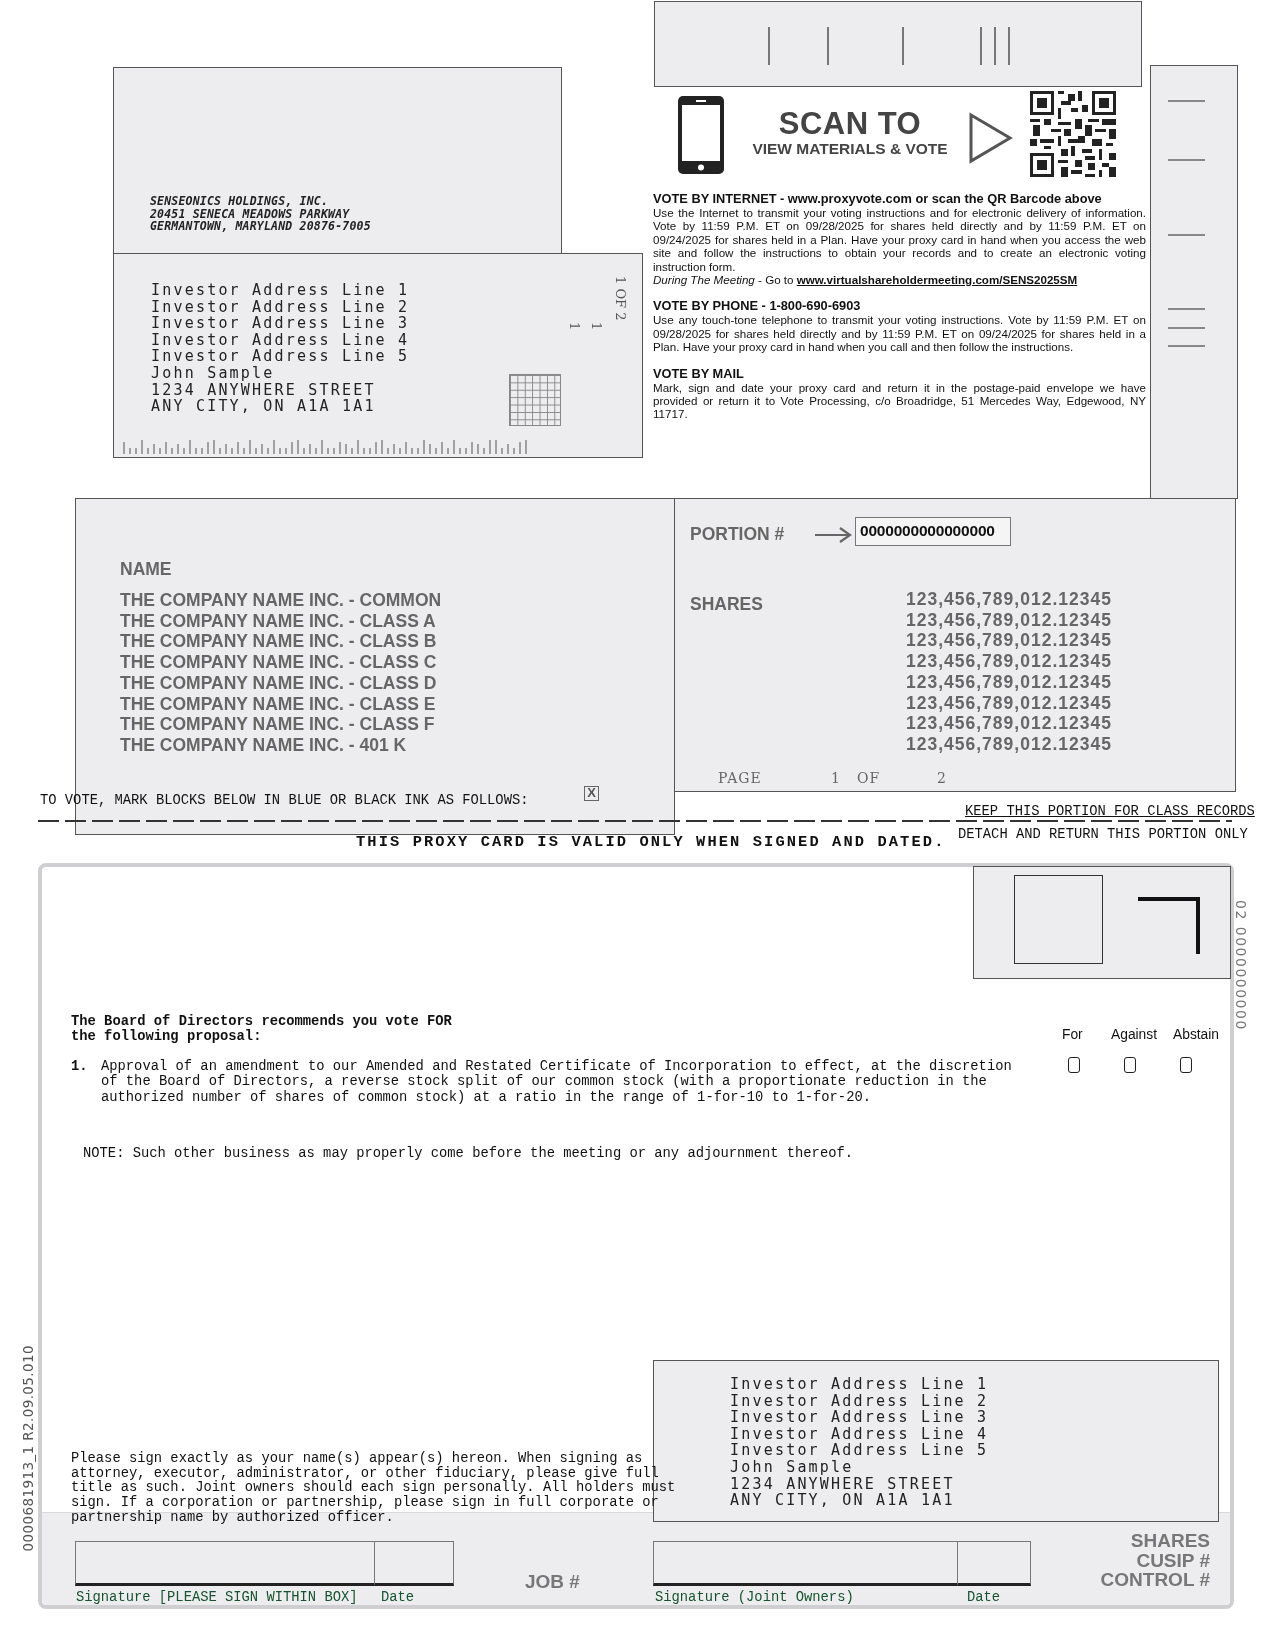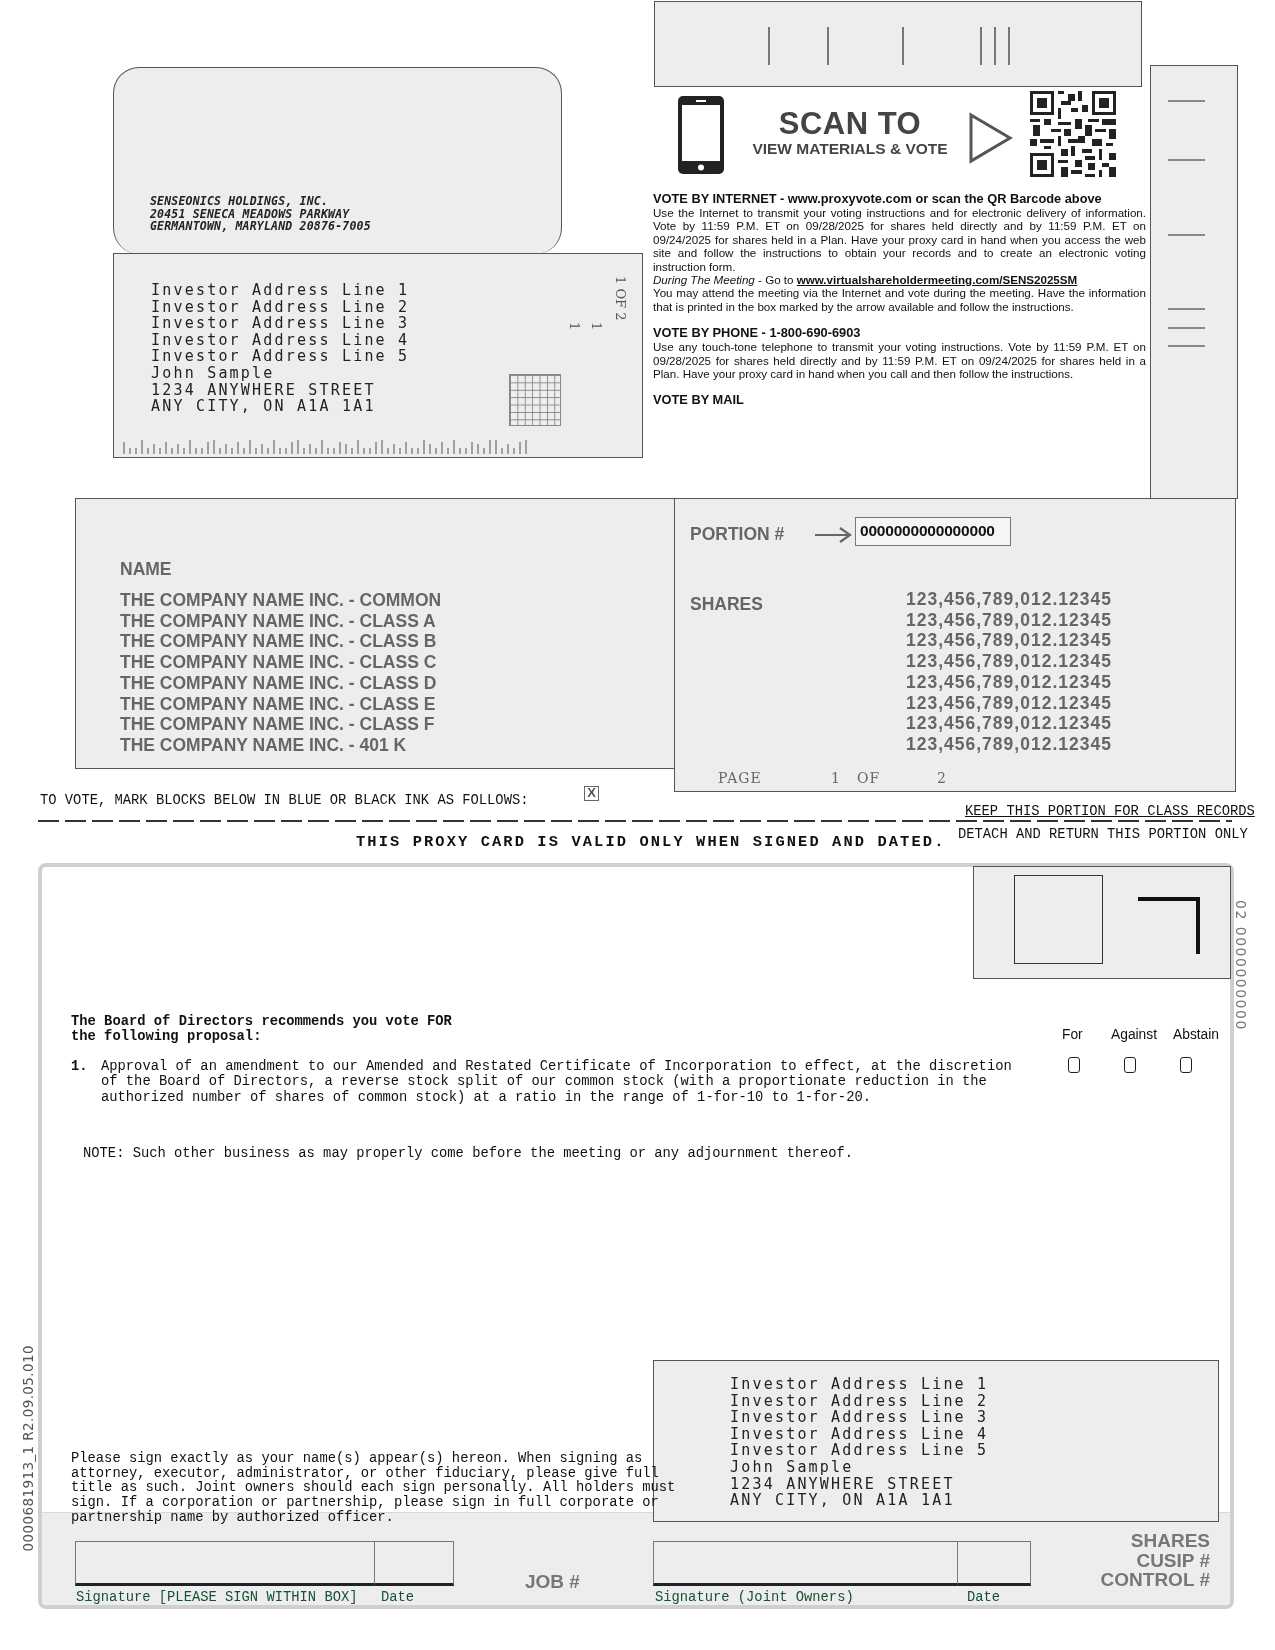--- a/index.html
+++ b/index.html
@@ -8,21 +8,21 @@
   .abs { position: absolute; }
   .panel { background: #ededef; border: 1.5px solid #555; }
   .mono { font-family: "DejaVu Sans Mono", "Liberation Mono", monospace; }
   .narrow-mono { font-family: "Liberation Mono", monospace; }
 
   
   #barcode-strip { left: 654px; top: 1px; width: 488px; height: 86px; background: #ededef; border: 1.5px solid #555; }
   #barcode-strip .bar { position: absolute; top: 25px; width: 1.5px; height: 38px; background: #777; }
 
   
-  #sender-box { left: 113px; top: 67px; width: 449px; height: 187px; border-bottom: none; border-radius: 26px; }
+  #sender-box { left: 113px; top: 67px; width: 449px; height: 187px; border-bottom: none; }
   #sender-box .lines { position: absolute; left: 36px; top: 127px; font-size: 11.5px; font-style: italic; line-height: 12.6px; font-weight: bold; color: #222; letter-spacing: 0.2px; }
 
   #address-box { left: 113px; top: 253px; width: 449px; height: 205px; }
   #address-box .lines { position: absolute; left: 37px; top: 28px; font-size: 15px; line-height: 16.6px; letter-spacing: 2.2px; color: #222; }
   #grid-mark { position: absolute; right: 0; top: 120px; width: 52px; height: 52px;
     background-image: linear-gradient(#888 1px, transparent 1px), linear-gradient(90deg, #888 1px, transparent 1px);
     background-size: 7.4px 7.4px; border: 1px solid #888; }
   #ruler { position: absolute; left: 6px; right: 16px; bottom: 3px; height: 16px; }
 
   #page-tab { left: 561px; top: 253px; width: 82px; height: 205px; background: #ededef; border: 1.5px solid #555; border-left: none; }
@@ -40,21 +40,21 @@
   #instructions { left: 653px; top: 179px; width: 493px; font-size: 11.6px; line-height: 13.4px; color: #111; text-align: justify; }
   #instructions h4 { font-size: 12.8px; font-weight: bold; line-height: 15px; margin-top: 12px; text-align: left; }
   #instructions p { margin: 0; }
   #instructions .meeting { text-align: left; }
   #instructions .meeting a { color: #111; font-weight: bold; text-decoration: underline; }
 
   #side-strip { left: 1150px; top: 65px; width: 88px; height: 434px; background: #ededef; border: 1.5px solid #555; }
   #side-strip .tick { position: absolute; left: 17px; width: 37px; height: 1.5px; background: #888; }
 
   
-  #names-box { left: 75px; top: 498px; width: 600px; height: 271px; }
+  #names-box { left: 75px; top: 498px; width: 600px; height: 337px; }
   #names-box .hdr { position: absolute; left: 44px; top: 60px; font-size: 17.5px; font-weight: bold; color: #666; }
   #names-box .list { position: absolute; left: 44px; top: 91px; font-size: 17.5px; font-weight: bold; color: #666; line-height: 20.7px; }
 
   #control-box { left: 674px; top: 498px; width: 562px; height: 294px; }
   #control-label { position: absolute; left: 15px; top: 25px; font-size: 17.5px; font-weight: bold; color: #666; }
   #control-arrow { position: absolute; left: 139px; top: 27px; width: 38px; height: 18px; }
   #control-number { position: absolute; left: 180px; top: 18px; width: 156px; height: 29px; border: 1.5px solid #777; background: #f5f5f5; font-size: 15.5px; font-weight: bold; padding: 4px 4px; color: #111; letter-spacing: -0.2px; }
   #shares-label { position: absolute; left: 15px; top: 95px; font-size: 17.5px; font-weight: bold; color: #666; }
   #shares-list { position: absolute; left: 231px; top: 90px; font-size: 17.5px; font-weight: bold; color: #666; line-height: 20.7px; letter-spacing: 1px; }
   #page-indicator { position: absolute; left: 43px; top: 271px; font-family: "DejaVu Serif", serif; font-size: 14px; color: #666; letter-spacing: 1px; }
@@ -211,24 +211,24 @@
       <rect x="16" y="24" width="3" height="1"></rect>
       <rect x="20" y="23" width="1" height="2"></rect>
       <rect x="23" y="22" width="2" height="3"></rect>
   </g>
 </svg>
 
 <div id="instructions" class="abs">
   <h4>VOTE BY INTERNET - www.proxyvote.com or scan the QR Barcode above</h4>
   <p>Use the Internet to transmit your voting instructions and for electronic delivery of information. Vote by 11:59 P.M. ET on 09/28/2025 for shares held directly and by 11:59 P.M. ET on 09/24/2025 for shares held in a Plan. Have your proxy card in hand when you access the web site and follow the instructions to obtain your records and to create an electronic voting instruction form.</p>
   <p class="meeting"><i>During The Meeting</i><span> - Go to </span><a>www.virtualshareholdermeeting.com/SENS2025SM</a></p>
-  <p>You may attend the meeting via the Internet and vote during the meeting. Have the information that is printed in the box marked by the arrow available and follow the instructions.</p>
   <h4>VOTE BY PHONE - 1-800-690-6903</h4>
   <p>Use any touch-tone telephone to transmit your voting instructions. Vote by 11:59 P.M. ET on 09/28/2025 for shares held directly and by 11:59 P.M. ET on 09/24/2025 for shares held in a Plan. Have your proxy card in hand when you call and then follow the instructions.</p>
   <h4>VOTE BY MAIL</h4>
+  <p>Mark, sign and date your proxy card and return it in the postage-paid envelope we have provided or return it to Vote Processing, c/o Broadridge, 51 Mercedes Way, Edgewood, NY 11717.</p>
 </div>
 
 <div id="side-strip" class="abs">
   <div class="tick" style="top:34px"></div>
   <div class="tick" style="top:93px"></div>
   <div class="tick" style="top:168px"></div>
   <div class="tick" style="top:242px"></div>
   <div class="tick" style="top:261px"></div>
   <div class="tick" style="top:279px"></div>
 </div>

